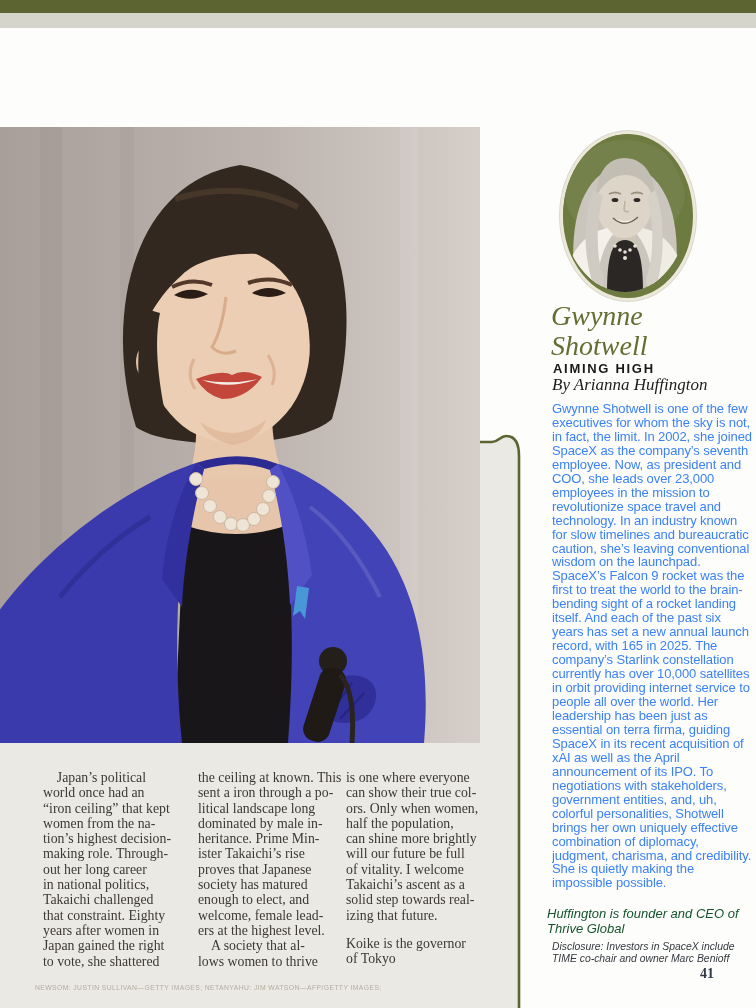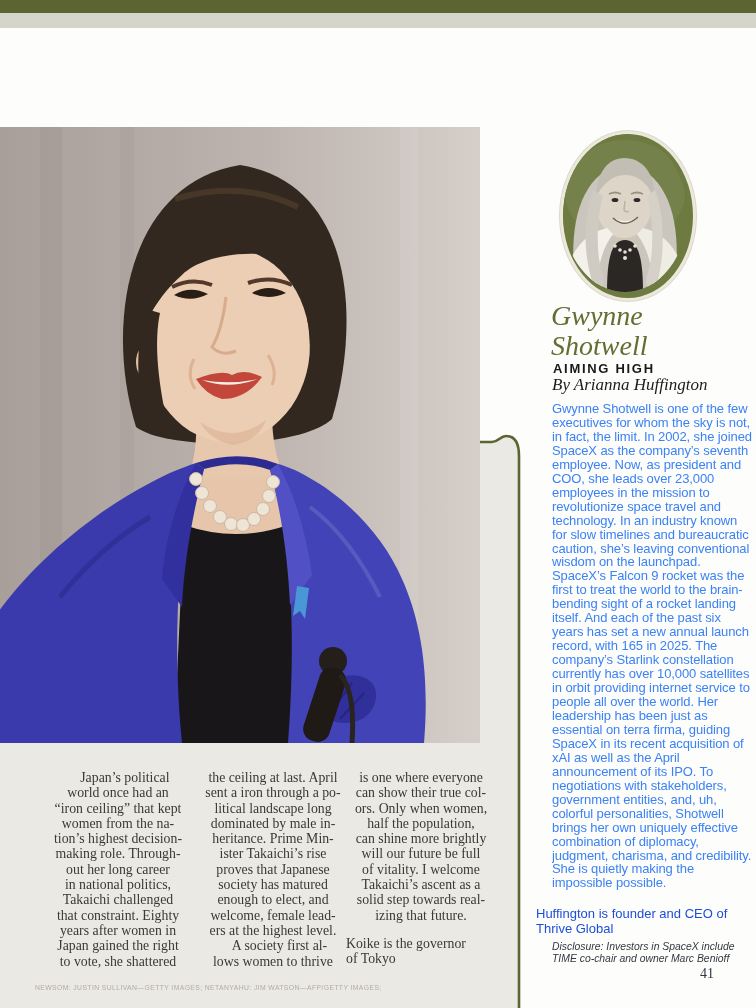--- a/index.html
+++ b/index.html
@@ -8,37 +8,37 @@
   .bar1{position:absolute;left:0;top:0;width:756px;height:13px;background:#5c6531;}
   .bar2{position:absolute;left:0;top:13px;width:756px;height:15px;background:#d6d5cb;}
   svg.frame{position:absolute;left:0;top:0;z-index:0;}
   svg.photo{position:absolute;left:0;top:127px;z-index:1;}
   .credits{position:absolute;left:35px;top:963px;z-index:2;font-size:6.8px;
            letter-spacing:.4px;color:#b2aca1;line-height:10px;white-space:pre;}
   .cols{position:absolute;left:43px;top:770px;width:450px;z-index:2;color:#3c3934;
         font-family:"Liberation Serif",serif;font-size:13.8px;line-height:15.3px;}
   .col{position:absolute;top:0;width:150px;}
   .col-1{left:0}.col-2{left:155px}.col-3{left:303px}
-  .col-lines div{white-space:pre;text-align:center;}
+  .col-lines div{white-space:pre;}
   .col-byline{margin-top:13px;}
   .col-byline div{white-space:pre;}
   .sb-name{position:absolute;left:551px;top:301px;z-index:2;font-family:"Liberation Serif",serif;
            font-style:italic;font-size:28px;line-height:30px;color:#656d33;}
   .sb-kicker{position:absolute;left:553px;top:361px;z-index:2;font-size:13px;font-weight:bold;
              letter-spacing:1.7px;color:#181818;}
   .sb-byline{position:absolute;left:552px;top:375px;z-index:2;font-family:Liberation Serif, serif;
              font-style:italic;font-size:17px;color:#1c1c1c;}
   .sb-body{position:absolute;left:552px;top:402px;width:201px;height:502px;z-index:2;
            font-size:13px;line-height:13.95px;letter-spacing:-0.1px;color:#3b82f6;overflow:hidden;}
-  .sb-footer{position:absolute;left:536px;top:907px;width:200px;z-index:2;
-             font-size:13px;line-height:14.5px;color:#1d4ed8;}
+  .sb-footer{position:absolute;left:547px;top:907px;width:200px;z-index:2;font-style:italic;
+             font-size:13px;line-height:14.5px;color:#14532d;}
   .sb-disclosure{position:absolute;left:552px;top:941px;width:208px;z-index:2;font-style:italic;
              font-size:10.4px;line-height:12.4px;color:#33383f;}
   .folio{position:absolute;left:700px;top:966px;z-index:2;font-family:"Liberation Serif",serif;
-         font-weight:normal;font-size:14px;color:#2f3a46;}
+         font-weight:bold;font-size:14px;color:#2f3a46;}
   .oval{position:absolute;left:560px;top:131px;width:130px;height:164px;z-index:2;
         border-radius:50%;border:3px solid #ece8da;box-shadow:0 0 0 1px #dbd8cf;overflow:hidden;
         background:#6d7a40;}
   .oval svg{display:block;}
 </style>
 </head>
 <body>
 
 <div class="page">
 
@@ -186,32 +186,32 @@
           <div>in national politics,</div>
           <div>Takaichi challenged</div>
           <div>that constraint. Eighty</div>
           <div>years after women in</div>
           <div>Japan gained the right</div>
           <div>to vote, she shattered</div>
         </div>
     </div>
     <div class="col col-2">
       <div class="col-lines">
-          <div>the ceiling at last. April</div>
+          <div>the ceiling at known. This</div>
           <div>sent a iron through a po-</div>
           <div>litical landscape long</div>
           <div>dominated by male in-</div>
           <div>heritance. Prime Min-</div>
           <div>ister Takaichi’s rise</div>
           <div>proves that Japanese</div>
           <div>society has matured</div>
           <div>enough to elect, and</div>
           <div>welcome, female lead-</div>
           <div>ers at the highest level.</div>
-          <div>    A society first al-</div>
+          <div>    A society that al-</div>
           <div>lows women to thrive</div>
         </div>
     </div>
     <div class="col col-3">
       <div class="col-lines">
           <div>is one where everyone</div>
           <div>can show their true col-</div>
           <div>ors. Only when women,</div>
           <div>half the population,</div>
           <div>can shine more brightly</div>

